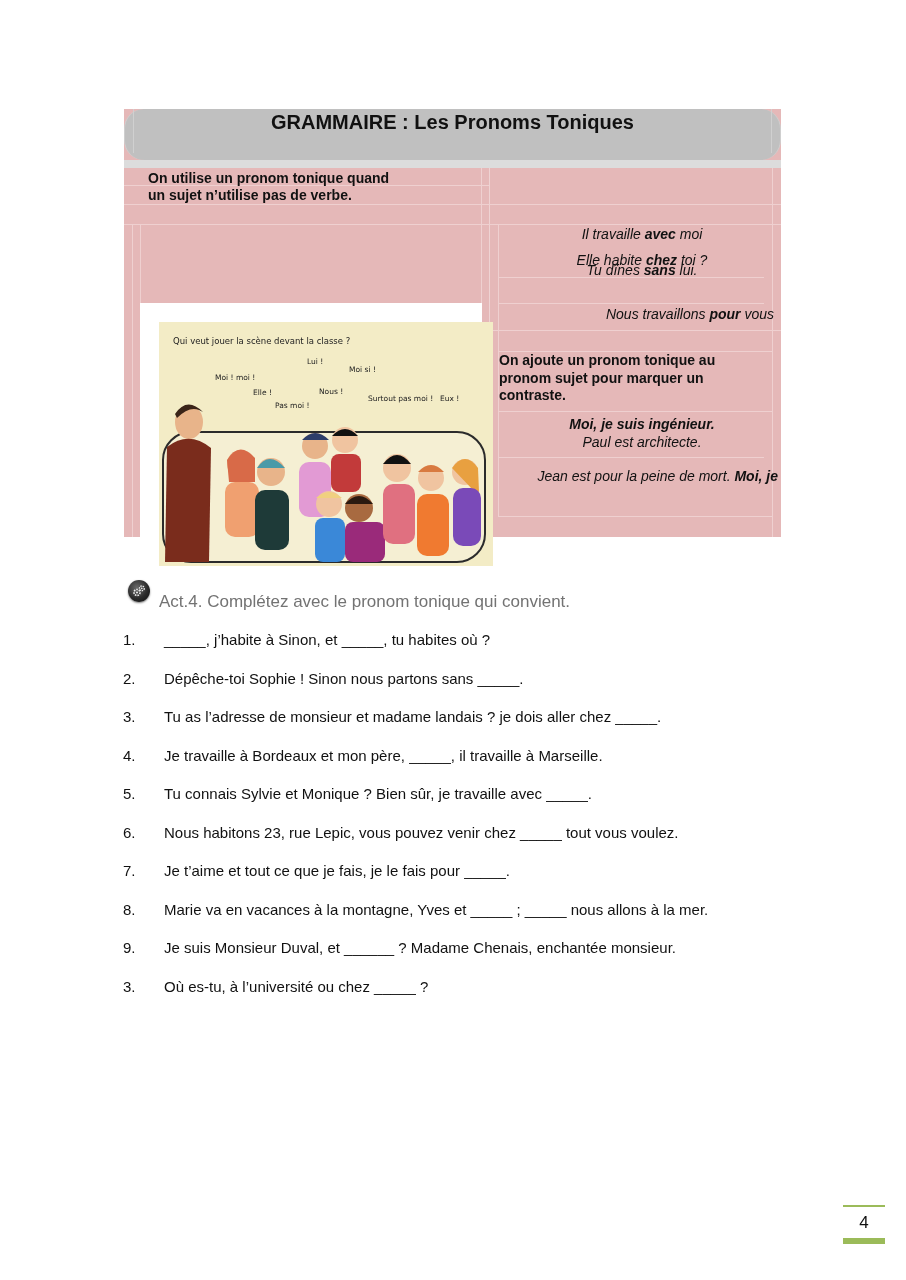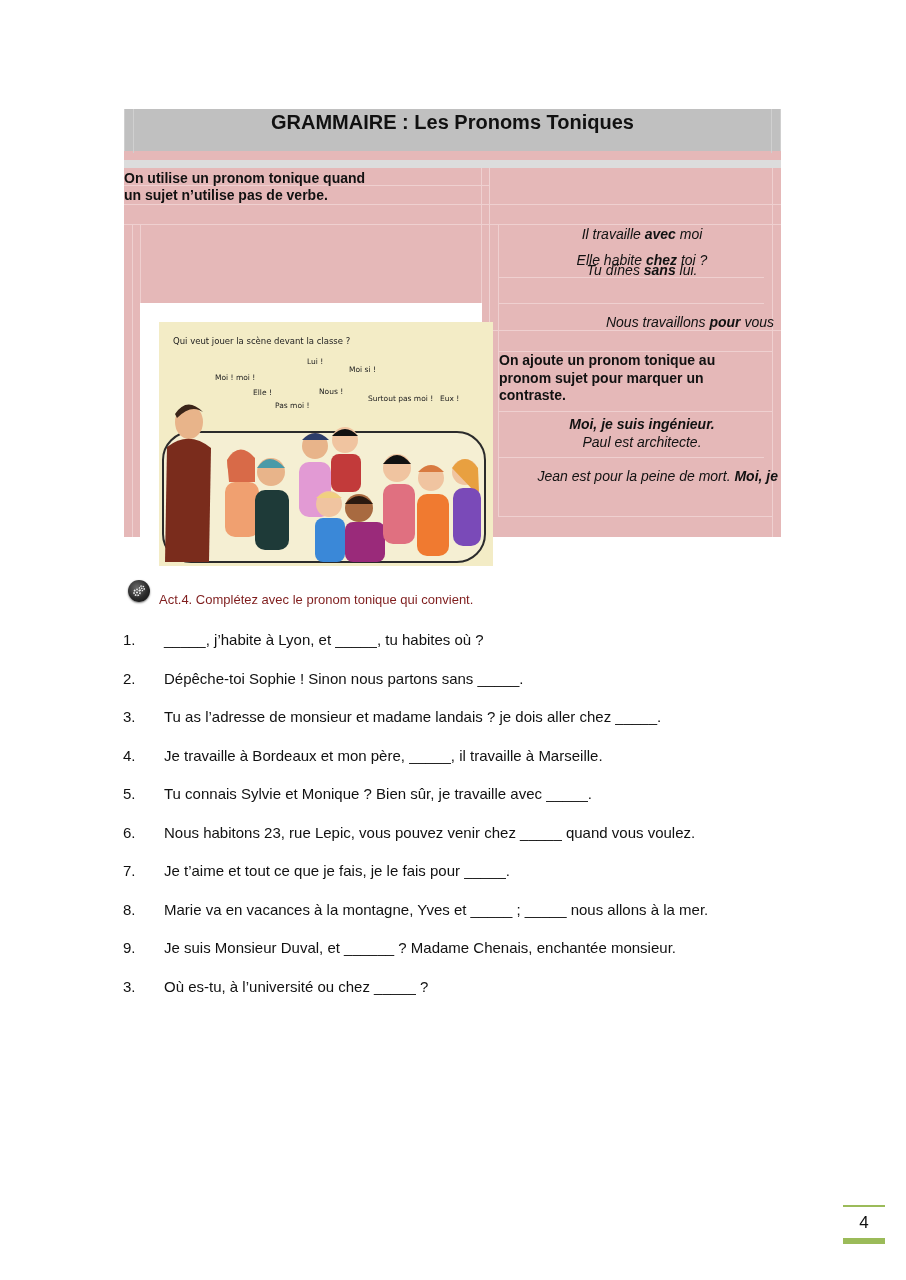--- a/index.html
+++ b/index.html
@@ -6,39 +6,40 @@
   body {
     width: 906px; height: 1280px; background: #ffffff; position: relative;
     font-family: "Liberation Sans", sans-serif; color: #111;
     overflow: hidden;
   }
   .grammar-table {
     position: absolute; left: 124px; top: 109px; width: 657px; height: 428px;
     background: #e5b8b8;
   }
   .gt-header {
-    position: absolute; left: 0; top: 0; width: 657px; height: 42px;
+    position: absolute; left: 0; top: 0; width: 657px; height: 51px;
     background: #c0c0c0; border-left: 1px solid #cfcfcf; border-right: 1px solid #cfcfcf;
     box-sizing: border-box;
+    border-radius: 20px;
   }
   .gt-header-inner {
     position: absolute; left: 8px; top: 0; right: 8px; height: 44px;
     border-left: 1px solid #d0d0d0; border-right: 1px solid #d0d0d0;
   }
   .gt-title {
     position: absolute; left: 0; right: 0; top: 2px; text-align: center;
     font-size: 20px; font-weight: bold; color: #111;
   }
   .gt-band { position: absolute; left: 0; top: 51px; width: 657px; height: 8px; background: #dcdcdc; }
   .gt-body { position: absolute; left: 0; top: 59px; width: 657px; height: 369px; }
   .col-divider { position: absolute; left: 365px; top: 0; width: 1px; height: 369px; background: #efd3d3; }
   .hline { position: absolute; height: 1px; background: #efd0d0; }
   .vline { position: absolute; width: 1px; background: #efd0d0; }
   .intro-left {
-    position: absolute; left: 0; top: 2px; width: 350px;
+    position: absolute; left: 24px; top: 2px; width: 350px;
     font-size: 14px; font-weight: bold; line-height: 17px;
   }
   .intro-right {
     position: absolute; left: 376px; top: 2px; width: 280px;
     font-size: 14px; font-weight: bold; line-height: 17px;
   }
   .illustration {
     position: absolute; left: 16px; top: 135px; width: 342px; height: 252px;
     background: #ffffff; box-sizing: border-box; padding: 19px;
   }
@@ -52,21 +53,21 @@
     position: absolute; left: 375px; top: 184px; width: 270px;
     font-size: 14px; font-weight: bold; line-height: 17.5px;
   }
   .activity-head { position: absolute; left: 128px; top: 580px; height: 36px; width: 600px; }
   .gear-icon {
     position: absolute; left: 0; top: 0; width: 22px; height: 22px; border-radius: 50%;
     background: radial-gradient(circle at 40% 35%, #6a6a6a 0%, #2a2a2a 55%, #0a0a0a 100%);
     box-shadow: 0 1px 2px rgba(0,0,0,0.5);
   }
   .gear-icon svg { position: absolute; left: 3px; top: 3px; width: 16px; height: 16px; }
-  .activity-title { position: absolute; left: 31px; top: 12px; font-size: 13px; color: #7f1d1d; white-space: nowrap; }
+  .activity-title { position: absolute; left: 31px; top: 12px; font-size: 17px; color: #737373; white-space: nowrap; }
   .exercise-list { position: absolute; left: 123px; top: 630px; width: 680px; margin: 0; padding: 0; list-style: none; }
   .exercise-item { position: relative; height: 38.5px; font-size: 15px; line-height: 20px; }
   .ex-num { position: absolute; left: 0; top: 0; }
   .ex-text { position: absolute; left: 41px; top: 0; white-space: nowrap; }
   .page-number-box { position: absolute; left: 843px; top: 1205px; width: 42px; height: 40px; }
   .pn-top { position: absolute; left: 0; top: 0; width: 42px; height: 2px; background: #9bbb59; }
   .pn-num { position: absolute; left: 0; right: 0; top: 8px; text-align: center; font-size: 17px; color: #111; }
   .pn-bottom { position: absolute; left: 0; top: 33px; width: 42px; height: 6px; background: #9bbb59; }
 </style>
 </head>
@@ -157,21 +158,21 @@
 
     <div class="example" style="top:57px;">
       <span>Il travaille </span><b>avec</b><span> moi</span>
     </div>
     <div class="example" style="top:83px;">
       <span>Elle habite </span><b>chez</b><span> toi ?</span>
     </div>
     <div class="example" style="top:93px;">
       <span>Tu dînes </span><b>sans</b><span> lui.</span>
     </div>
-    <div class="example" style="top:145px;padding-left:48px;">
+    <div class="example" style="top:137px;padding-left:48px;">
       <span>Nous travaillons </span><b>pour</b><span> vous</span>
     </div>
 
     <div class="contrast-rule">
       <div>On ajoute un pronom tonique au</div>
       <div>pronom sujet pour marquer un</div>
       <div>contraste.</div>
     </div>
 
     <div class="example" style="top:247px;">
@@ -192,41 +193,41 @@
       <circle cx="10.8" cy="5.4" r="2.4" fill="none" stroke="#eee" stroke-width="1.4" stroke-dasharray="1.3 0.9"></circle>
       <circle cx="10.8" cy="5.4" r="0.8" fill="#eee"></circle>
     </svg>
   </div>
   <div class="activity-title">Act.4. Complétez avec le pronom tonique qui convient.</div>
 </div>
 
 <ol class="exercise-list">
   <li class="exercise-item">
     <span class="ex-num">1.</span>
-    <span class="ex-text">_____, j’habite à Lyon, et _____, tu habites où ?</span>
+    <span class="ex-text">_____, j’habite à Sinon, et _____, tu habites où ?</span>
   </li>
   <li class="exercise-item">
     <span class="ex-num">2.</span>
     <span class="ex-text">Dépêche-toi Sophie ! Sinon nous partons sans _____.</span>
   </li>
   <li class="exercise-item">
     <span class="ex-num">3.</span>
     <span class="ex-text">Tu as l’adresse de monsieur et madame landais ? je dois aller chez _____.</span>
   </li>
   <li class="exercise-item">
     <span class="ex-num">4.</span>
     <span class="ex-text">Je travaille à Bordeaux et mon père, _____, il travaille à Marseille.</span>
   </li>
   <li class="exercise-item">
     <span class="ex-num">5.</span>
     <span class="ex-text">Tu connais Sylvie et Monique ? Bien sûr, je travaille avec _____.</span>
   </li>
   <li class="exercise-item">
     <span class="ex-num">6.</span>
-    <span class="ex-text">Nous habitons 23, rue Lepic, vous pouvez venir chez _____ quand vous voulez.</span>
+    <span class="ex-text">Nous habitons 23, rue Lepic, vous pouvez venir chez _____ tout vous voulez.</span>
   </li>
   <li class="exercise-item">
     <span class="ex-num">7.</span>
     <span class="ex-text">Je t’aime et tout ce que je fais, je le fais pour _____.</span>
   </li>
   <li class="exercise-item">
     <span class="ex-num">8.</span>
     <span class="ex-text">Marie va en vacances à la montagne, Yves et _____ ; _____ nous allons à la mer.</span>
   </li>
   <li class="exercise-item">

